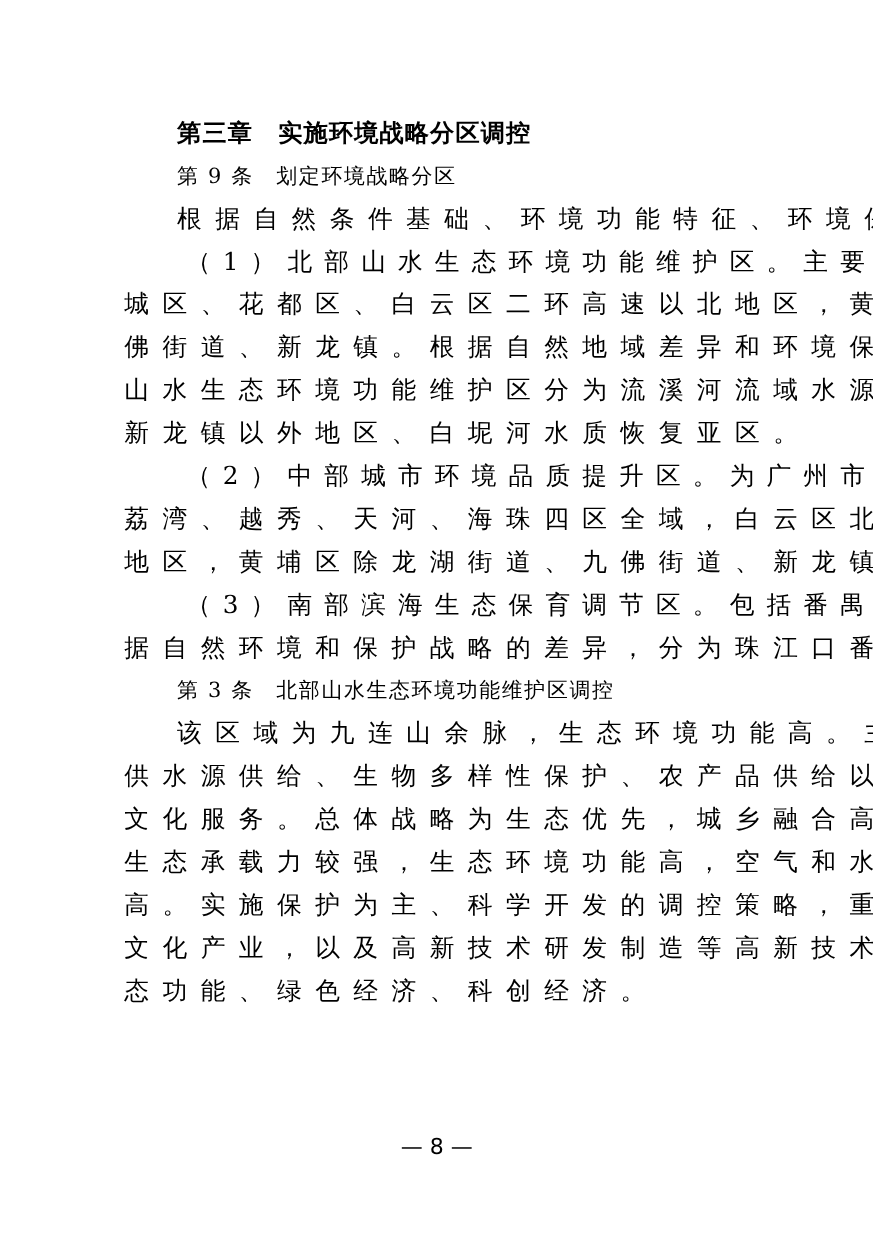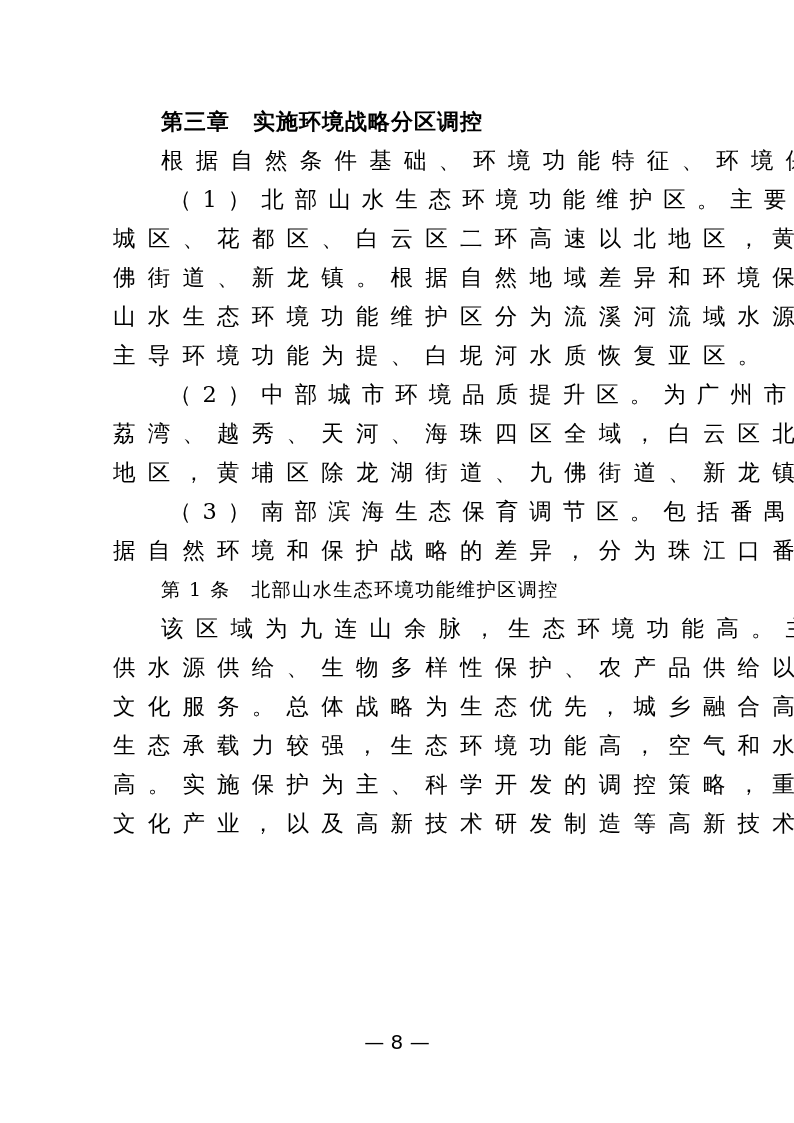--- a/index.html
+++ b/index.html
@@ -16,50 +16,52 @@
   .indent-p { padding-left:56px; }
   .pagenum { position:absolute; left:0; width:794px; top:1030px; text-align:center;
              font-family:"DejaVu Sans", "Liberation Sans", sans-serif; font-size:20px; }
 </style>
 </head>
 <body>
 
 <div class="page">
   <div class="content">
     <div class="line chapter">第三章　实施环境战略分区调控</div>
+    <div class="line article">第 9 条　划定环境战略分区</div>
 
     <div>
       <div class="line indent">根据自然条件基础、环境功能特征、环境保护战略对策的区</div>
     </div>
 
     <div>
       <div class="line indent-p" style="letter-spacing:11px;">（1）北部山水生态环境功能维护区。主要包括从化区、增</div>
       <div class="line">城区、花都区、白云区二环高速以北地区，黄埔区龙湖街道、九</div>
       <div class="line">佛街道、新龙镇。根据自然地域差异和环境保护战略差别，北部</div>
       <div class="line">山水生态环境功能维护区分为流溪河流域水源涵养亚区、增江流</div>
-      <div class="line">主导环境功能为提、白坭河水质恢复亚区。</div>
+      <div class="line">新龙镇以外地区、白坭河水质恢复亚区。</div>
     </div>
 
     <div>
       <div class="line indent-p" style="letter-spacing:11px;">（2）中部城市环境品质提升区。为广州市中心城区，包括</div>
       <div class="line">荔湾、越秀、天河、海珠四区全域，白云区北二环高速公路以南</div>
       <div class="line">地区，黄埔区除龙湖街道、九佛街道、新龙镇以外地区。</div>
     </div>
 
     <div>
       <div class="line indent-p" style="letter-spacing:11px;">（3）南部滨海生态保育调节区。包括番禺和南沙地区。根</div>
       <div class="line">据自然环境和保护战略的差异，分为珠江口番禺滨海生态保护调</div>
     </div>
 
-    <div class="line article">第 1 条　北部山水生态环境功能维护区调控</div>
+    <div class="line article">第 3 条　北部山水生态环境功能维护区调控</div>
 
     <div>
       <div class="line indent">该区域为九连山余脉，生态环境功能高。主导环境功能为提</div>
       <div class="line">供水源供给、生物多样性保护、农产品供给以及生态旅游的景观</div>
       <div class="line">文化服务。总体战略为生态优先，城乡融合高质量发展。该区域</div>
       <div class="line">生态承载力较强，生态环境功能高，空气和水环境质量目标要求</div>
       <div class="line">高。实施保护为主、科学开发的调控策略，重点发展生态旅游、</div>
       <div class="line">文化产业，以及高新技术研发制造等高新技术产业，做优做强生</div>
+      <div class="line">态功能、绿色经济、科创经济。</div>
     </div>
   </div>
 
   <div class="pagenum">— 8 —</div>
 </div>
 
 </body></html>

